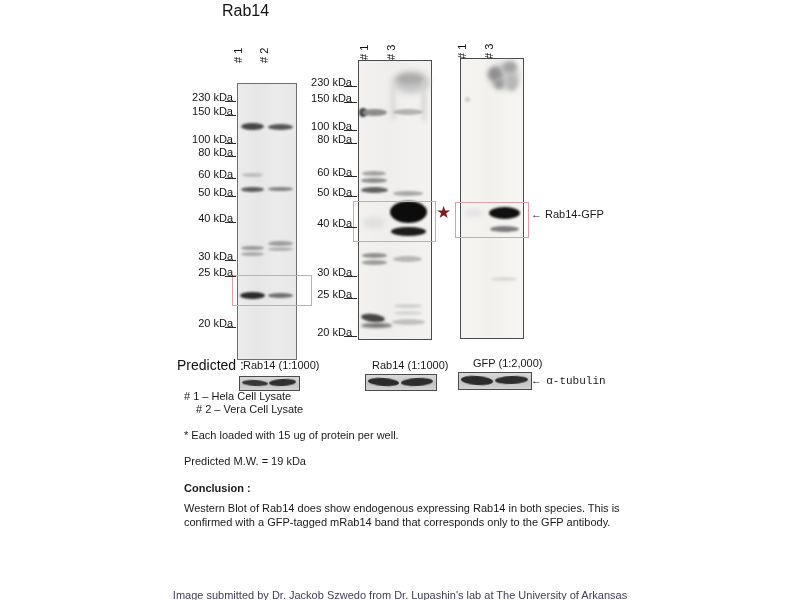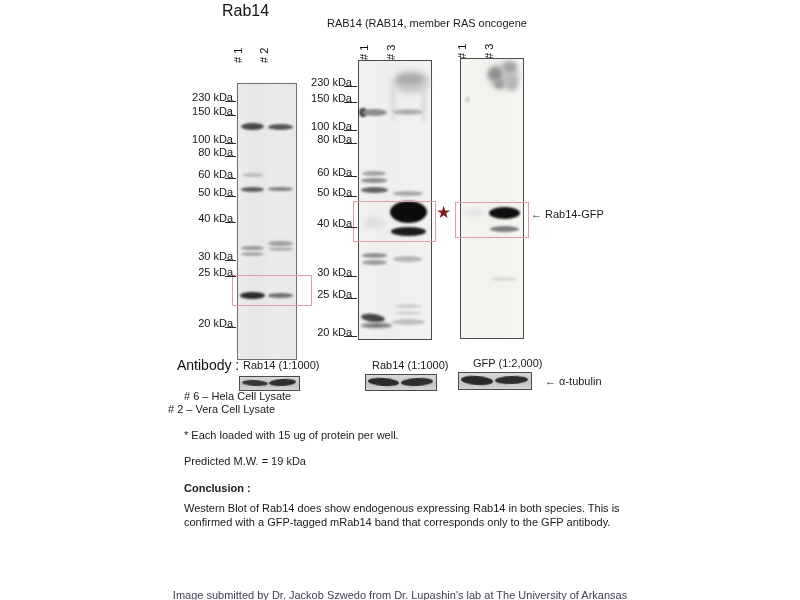--- a/index.html
+++ b/index.html
@@ -22,21 +22,20 @@
   .tick{position:absolute;height:1px;background:#2a2a2a;}
   #star{position:absolute;font-size:17px;line-height:17px;}
   #footer-credit{position:absolute;left:0;top:580px;width:800px;text-align:center;font-size:11px;}
 </style>
 </head>
 <body>
 
 <div id="page">
 
   <div class="t" style="left:222px;top:2px;font-size:16px;line-height:18px;color:#141414;">Rab14</div>
-  <div class="t" style="left:327px;top:17px;">RAB14 (RAB14, member RAS oncogene</div>
 
   <div class="vlabel" style="left:245px;top:50px;"># 1</div>
   <div class="vlabel" style="left:271px;top:50px;"># 2</div>
   <div class="vlabel" style="left:371px;top:47px;"># 1</div>
   <div class="vlabel" style="left:398px;top:47px;"># 3</div>
   <div class="vlabel" style="left:469px;top:46px;"># 1</div>
   <div class="vlabel" style="left:496px;top:46px;"># 3</div>
 
   <div id="gel1" class="gel">
       <div class="band" style="left: 3px; top: 39px; width: 23px; height: 7px; background: rgb(71, 71, 71); filter: blur(1.2px);"></div>
@@ -87,41 +86,41 @@
       <div class="band" style="left: 29px; top: 167px; width: 29px; height: 6px; background: rgb(124, 124, 124); filter: blur(1px);"></div>
       <div class="band" style="left: 30px; top: 218px; width: 26px; height: 4px; background: rgb(218, 218, 218); filter: blur(1px);"></div>
     </div>
 
   <div class="hlbox" style="left: 232px; top: 275px; width: 78px; height: 29px; border-color: rgb(223, 160, 170);"></div>
   <div class="hlbox" style="left: 353px; top: 201px; width: 81px; height: 39px; border-color: rgb(223, 160, 170);"></div>
   <div class="hlbox" style="left: 455px; top: 202px; width: 72px; height: 34px; border-color: rgb(223, 160, 170);"></div>
 
   <div id="star" style="left: 436px; top: 204px; color: rgb(122, 29, 29);">★</div>
   <div class="t" style="left:531px;top:208px;">← Rab14-GFP</div>
-  <div class="t" style="left:545px;top:375px;">← α-tubulin</div>
+  <div class="t" style="left:533px;top:375px;font-family:Liberation Mono, monospace;">← α-tubulin</div>
 
-  <div class="t" style="left:177px;top:357px;font-size:14px;line-height:16px;color:#0e0e0e;">Antibody :</div>
+  <div class="t" style="left:177px;top:357px;font-size:14px;line-height:16px;color:#0e0e0e;">Predicted :</div>
   <div class="t" style="left:243px;top:359px;">Rab14 (1:1000)</div>
   <div class="t" style="left:372px;top:359px;">Rab14 (1:1000)</div>
   <div class="t" style="left:473px;top:357px;">GFP (1:2,000)</div>
   <div id="strip1" class="strip" style="left:239px;top:376px;width:59px;height:13px;">
       <div class="band" style="left: 2px; top: 3px; width: 26px; height: 6px; background: rgb(56, 56, 56); filter: blur(0.7px); transform: rotate(3deg);"></div>
       <div class="band" style="left: 29px; top: 2px; width: 27px; height: 7px; background: rgb(47, 47, 47); filter: blur(0.7px); transform: rotate(-3deg);"></div>
     </div>
   <div id="strip2" class="strip" style="left:365px;top:374px;width:70px;height:15px;">
       <div class="band" style="left: 2px; top: 3px; width: 31px; height: 8px; background: rgb(43, 43, 43); filter: blur(0.7px); transform: rotate(4deg);"></div>
       <div class="band" style="left: 35px; top: 3px; width: 32px; height: 8px; background: rgb(46, 46, 46); filter: blur(0.7px); transform: rotate(-3deg);"></div>
     </div>
   <div id="strip3" class="strip" style="left:458px;top:372px;width:72px;height:16px;">
       <div class="band" style="left: 2px; top: 3px; width: 32px; height: 9px; background: rgb(43, 43, 43); filter: blur(0.7px); transform: rotate(4deg);"></div>
       <div class="band" style="left: 36px; top: 3px; width: 33px; height: 8px; background: rgb(46, 46, 46); filter: blur(0.7px); transform: rotate(-2deg);"></div>
     </div>
 
-  <div class="t" style="left:184px;top:390px;"># 6 – Hela Cell Lysate</div>
-  <div class="t" style="left:168px;top:403px;"># 2 – Vera Cell Lysate</div>
+  <div class="t" style="left:184px;top:390px;"># 1 – Hela Cell Lysate</div>
+  <div class="t" style="left:196px;top:403px;"># 2 – Vera Cell Lysate</div>
   <div class="t" style="left:184px;top:429px;">* Each loaded with 15 ug of protein per well.</div>
   <div class="t" style="left:184px;top:455px;">Predicted M.W. = 19 kDa</div>
 
   <div class="t" style="left:184px;top:482px;font-weight:bold;text-align:center;">Conclusion :</div>
   <div style="position:absolute;left:184px;top:501px;width:440px;font-size:11px;line-height:14px;color:#1b1b1b;">Western Blot of Rab14 does show endogenous expressing Rab14 in both species. This is confirmed with a GFP-tagged mRab14 band that corresponds only to the GFP antibody.</div>
 
   <div id="footer-credit" style="color: rgb(64, 64, 90); margin-top: 9px;">Image submitted by Dr. Jackob Szwedo from Dr. Lupashin's lab at The University of Arkansas</div>
 <div class="mwlab" style="left: 173px; top: 91px;">230 kDa</div>
     <div class="tick" style="left: 225px; top: 101px; width: 11px;"></div>
     <div class="mwlab" style="left: 173px; top: 105px;">150 kDa</div>

